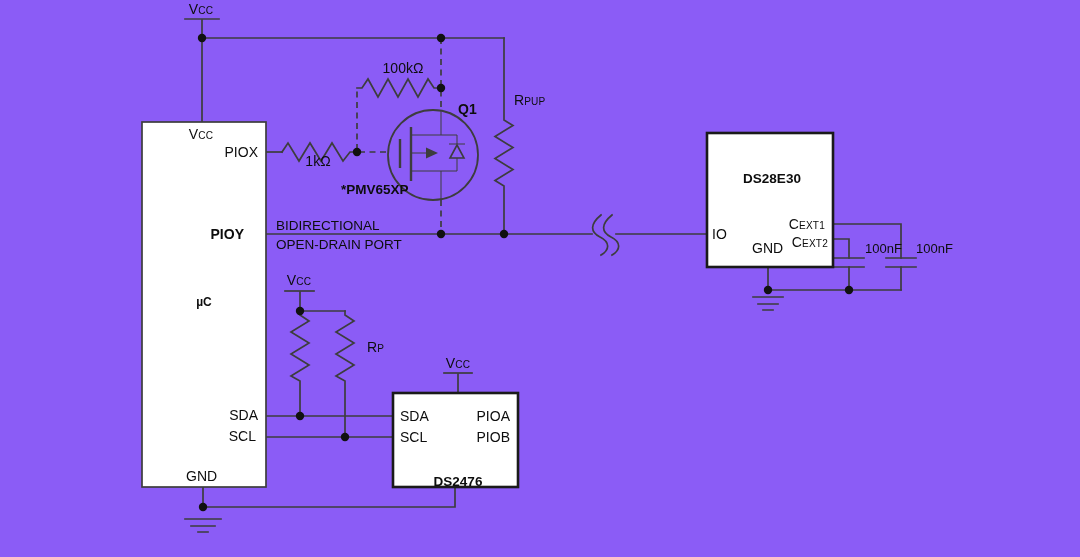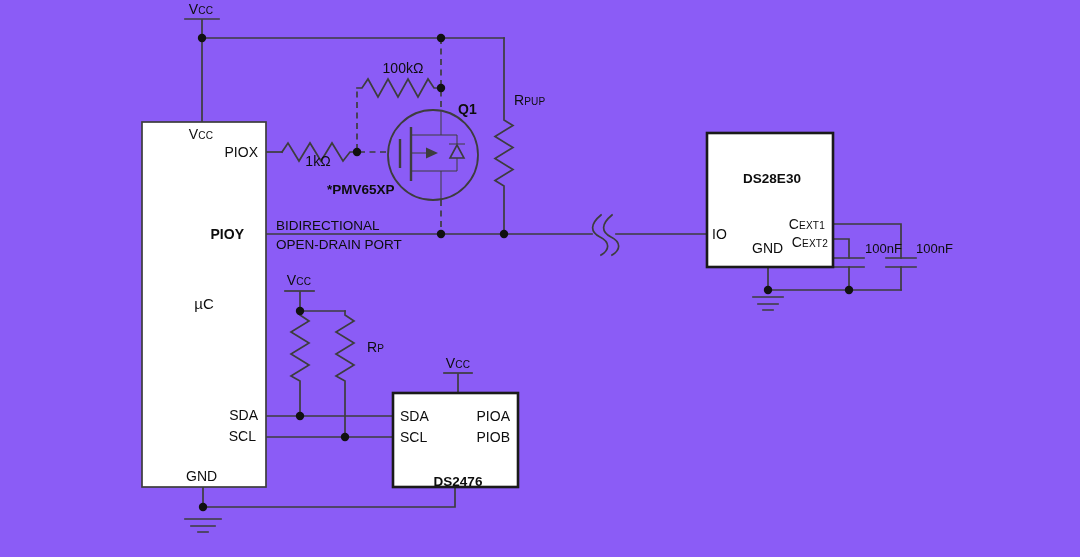--- a/index.html
+++ b/index.html
@@ -7,21 +7,21 @@
     position:relative;width:1080px;height:557px;background:#8b5cf6;
     font-family:"Liberation Sans",sans-serif;color:#0d0d0d;overflow:hidden;
   }
   #wires{position:absolute;left:0;top:0;}
   .lbl{position:absolute;font-size:14px;line-height:1.05;white-space:nowrap;color:#0d0d0d;}
   .lbl .sub{font-size:0.72em;letter-spacing:0.2px;}
   .center{transform:translateX(-50%);}
   .bold{font-weight:700;}
   .f13{font-size:13px;margin-left:12px;}
   .f135{font-size:13.5px;}
-  .f15{font-size:15px;}
+  .f15{font-size:12px;font-weight:bold;}
 </style>
 </head>
 <body>
 
 <div id="stage">
 
   <svg id="wires" width="1080" height="557" viewBox="0 0 1080 557">
     <g stroke="#3d3d3d" stroke-width="1.7" fill="none" stroke-linecap="square">
 
       <path d="M185,19 H219"></path>
@@ -117,21 +117,21 @@
   <span class="lbl" style="left:186px;top:469px;">GND</span>
 
   <span class="lbl f135" style="left:276px;top:219px;">BIDIRECTIONAL</span>
   <span class="lbl f135" style="left:276px;top:238px;">OPEN-DRAIN PORT</span>
 
   <span class="lbl center" style="left:318px;top:126px;margin-top:28px;">1kΩ</span>
   <span class="lbl center" style="left:403px;top:61px;">100kΩ</span>
   <span class="lbl" style="left:514px;top:93px;"><span>R</span><span class="sub">PUP</span></span>
   <span class="lbl" style="left:367px;top:340px;"><span>R</span><span class="sub">P</span></span>
   <span class="lbl bold" style="left:458px;top:102px;">Q1</span>
-  <span class="lbl bold f135" style="left:327px;top:183px;">*PMV65XP</span>
+  <span class="lbl bold f135" style="left:341px;top:183px;">*PMV65XP</span>
 
   <span class="lbl center bold f135" style="left:772px;top:172px;">DS28E30</span>
   <span class="lbl" style="left:712px;top:227px;">IO</span>
   <span class="lbl" style="right:255px;top:217px;"><span>C</span><span class="sub">EXT1</span></span>
   <span class="lbl" style="right:252px;top:235px;"><span>C</span><span class="sub">EXT2</span></span>
   <span class="lbl" style="left:752px;top:241px;">GND</span>
   <span class="lbl f13" style="left:853px;top:242px;">100nF</span>
   <span class="lbl f13" style="left:904px;top:242px;">100nF</span>
 
   <span class="lbl center" style="left:458px;top:356px;"><span>V</span><span class="sub">CC</span></span>

